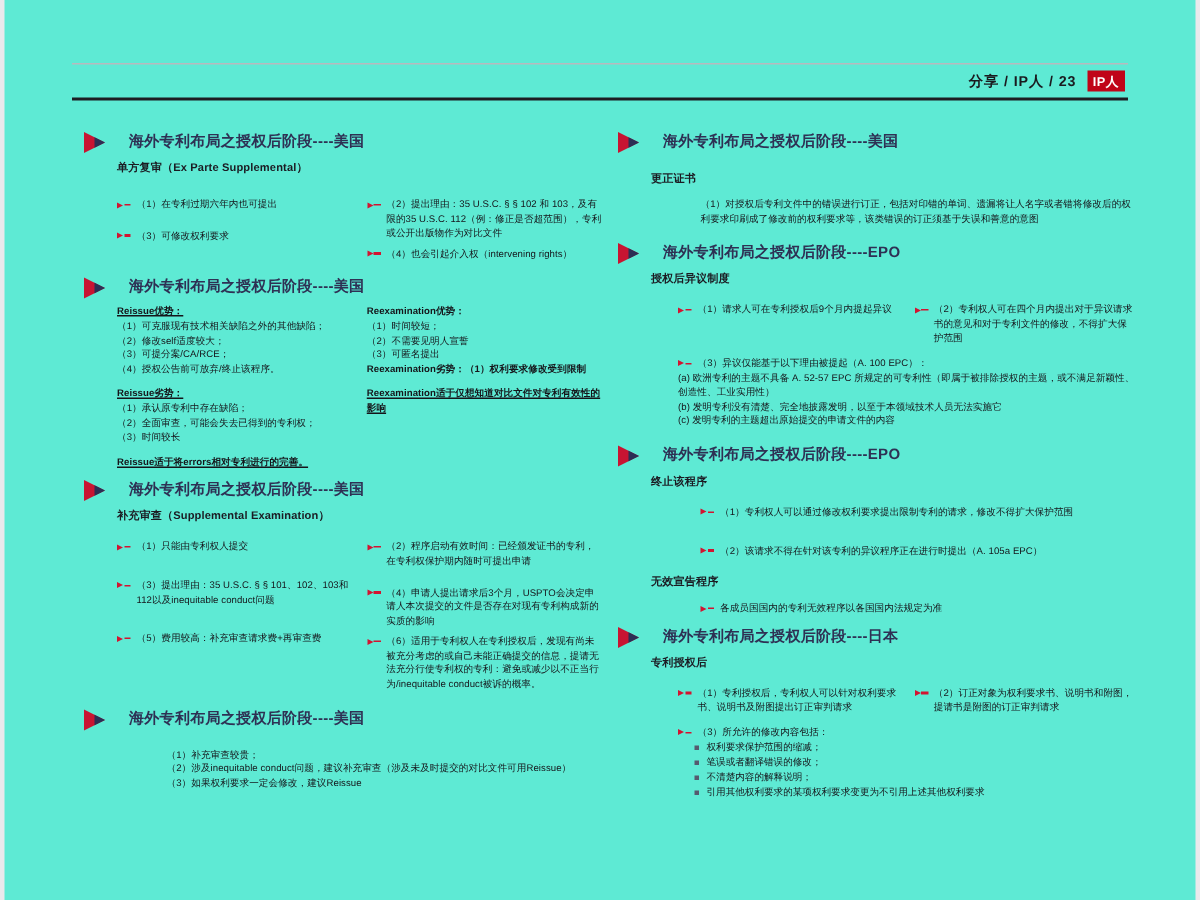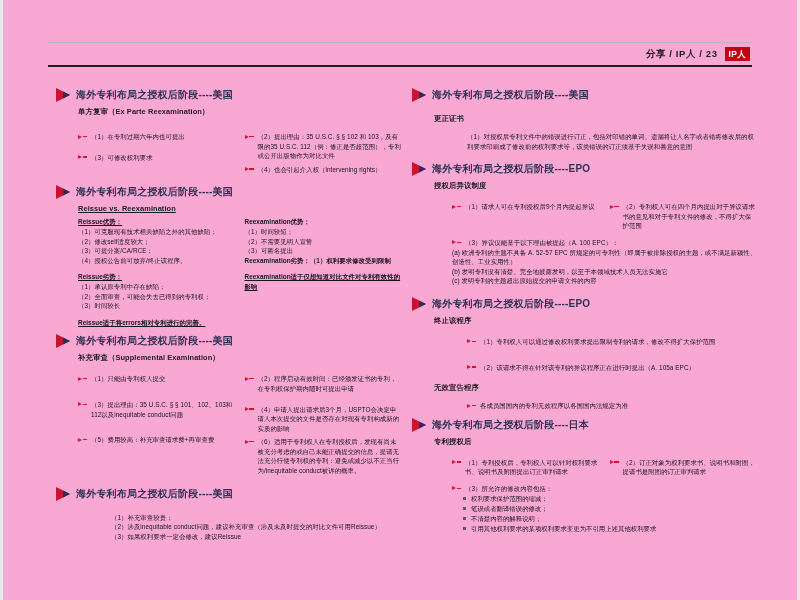--- a/index.html
+++ b/index.html
@@ -14,21 +14,21 @@
     color: #17171c;
     position: relative;
     overflow: hidden;
   }
 
   
   .page {
     position: absolute;
     left: 0; top: 0;
     width: 800px; height: 600px;
-    background: #f9a8d4;
+    background: #5eead4;
   }
   .page-edge-l, .page-edge-r {
     position: absolute;
     top: 0; bottom: 0;
     width: 3px;
     background: #e9e9ec;
   }
   .page-edge-l { left: 0; }
   .page-edge-r { right: 0; }
 
@@ -81,21 +81,21 @@
   }
   .col-left  { left: 56px; }
   .col-right { left: 412px; }
 
   
   .section { position: relative; }
 
   .sec-head {
     display: flex;
     align-items: flex-start;
-    gap: 5px;
+    gap: 15px;
     margin-bottom: 3px;
   }
   .tri {
     position: relative;
     width: 15px;
     height: 15px;
     flex: 0 0 15px;
     margin-top: 0px;
   }
   .tri::before, .tri::after {
@@ -211,21 +211,21 @@
     <div class="header-rule-bot"></div>
   </div>
 
   <div class="col col-left">
 
     <div class="section">
       <div class="sec-head">
         <span class="tri"></span>
         <span class="sec-title">海外专利布局之授权后阶段----美国</span>
       </div>
-      <div class="sub-title">单方复审（Ex Parte Reexamination）</div>
+      <div class="sub-title">单方复审（Ex Parte Supplemental）</div>
       <div class="gap-m"></div>
       <div class="grid2 pad-l">
         <div class="gcol">
           <div class="bul">（1）在专利过期六年内也可提出</div>
           <div class="gap-m"></div>
           <div class="bul">（3）可修改权利要求</div>
         </div>
         <div class="gcol">
           <div class="bul">（2）提出理由：35 U.S.C. § § 102 和 103，及有限的35 U.S.C. 112（例：修正是否超范围），专利或公开出版物作为对比文件</div>
           <div class="gap-xs"></div>
@@ -234,21 +234,20 @@
       </div>
     </div>
 
     <div class="gap-m"></div>
 
     <div class="section">
       <div class="sec-head">
         <span class="tri"></span>
         <span class="sec-title">海外专利布局之授权后阶段----美国</span>
       </div>
-      <div class="sub-title uline">Reissue vs. Reexamination</div>
       <div class="grid2 pad-l">
         <div class="gcol">
           <div class="plain bold uline">Reissue优势：</div>
           <div class="plain">（1）可克服现有技术相关缺陷之外的其他缺陷；</div>
           <div class="plain">（2）修改self适度较大；</div>
           <div class="plain">（3）可提分案/CA/RCE；</div>
           <div class="plain">（4）授权公告前可放弃/终止该程序。</div>
           <div class="gap-s"></div>
           <div class="plain bold uline">Reissue劣势：</div>
           <div class="plain">（1）承认原专利中存在缺陷；</div>

